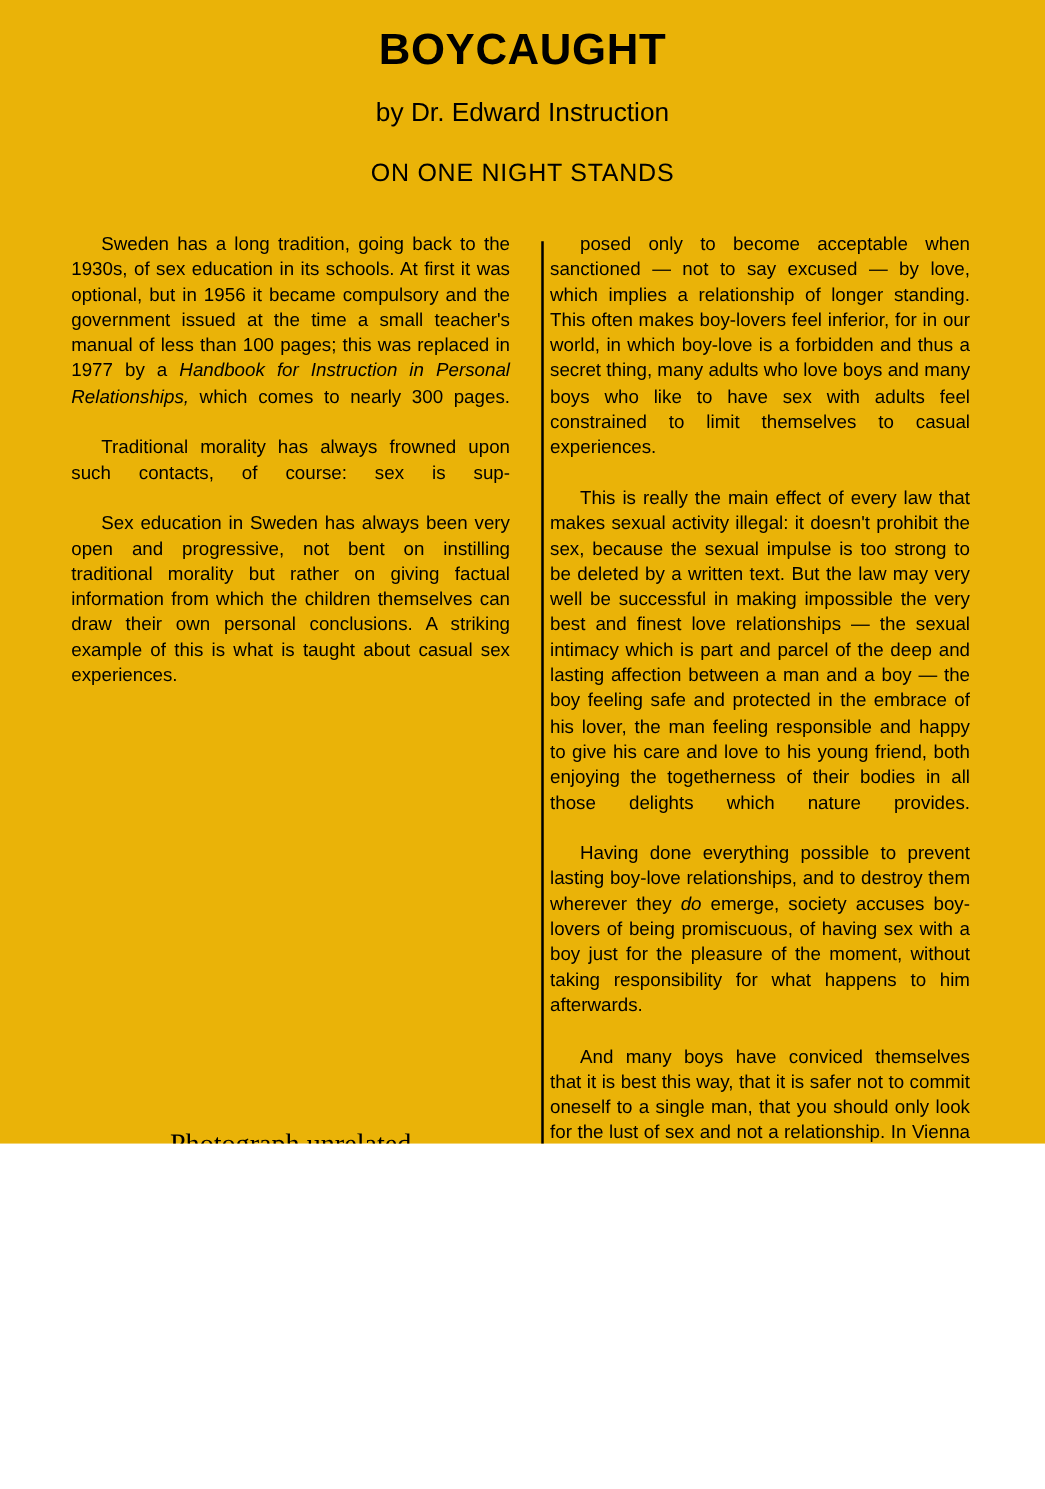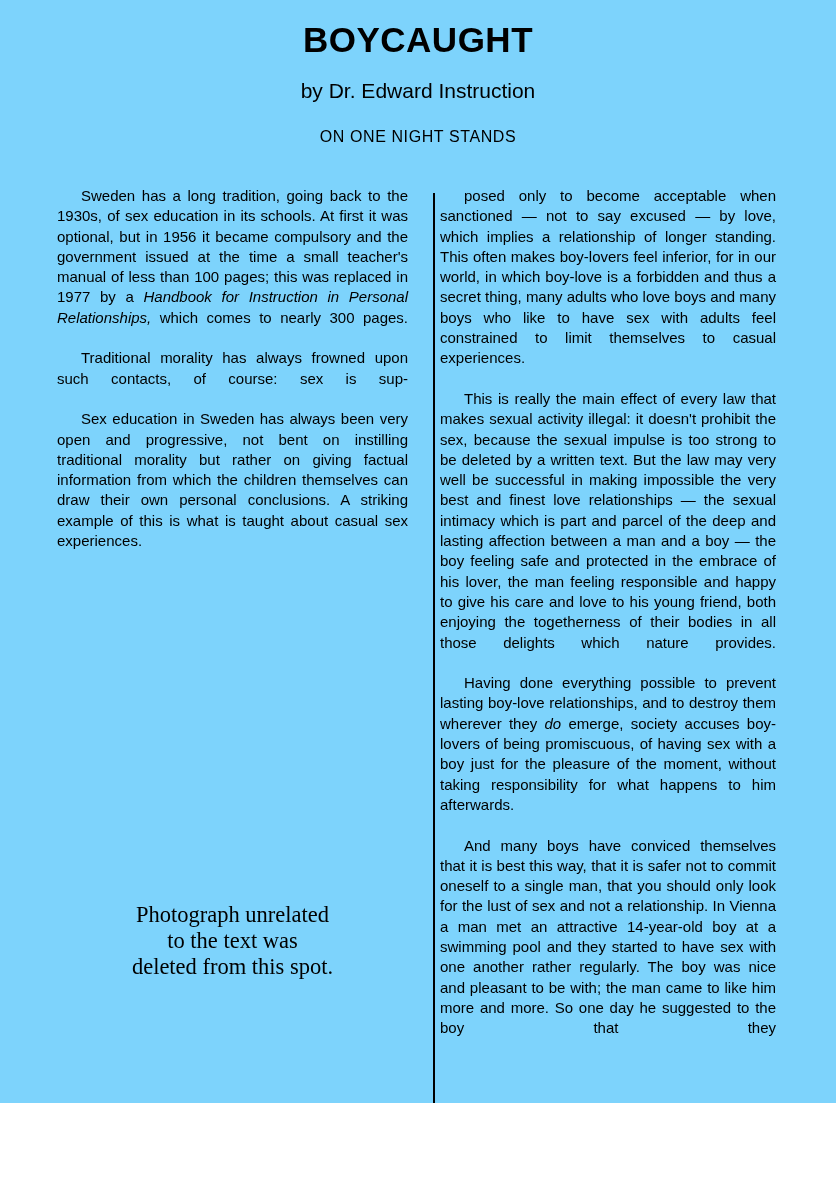--- a/index.html
+++ b/index.html
@@ -4,22 +4,22 @@
 <style>
   html, body {
     margin: 0;
     padding: 0;
     background: #ffffff;
   }
 
   .page {
     position: relative;
     width: 836px;
-    height: 1103px;
-    background: #7dd3fc;
+    height: 915px;
+    background: #eab308;
     overflow: hidden;
     font-family: "Liberation Sans", sans-serif;
     color: #000000;
   }
 
   
   .masthead {
     position: absolute;
     left: 0;
     top: 0;
@@ -40,21 +40,21 @@
     margin: 0;
     padding-top: 20px;
     font-size: 21px;
     font-weight: normal;
     line-height: 1.1;
   }
 
   .section-heading {
     margin: 0;
     padding-top: 26px;
-    font-size: 16px;
+    font-size: 20px;
     font-weight: normal;
     letter-spacing: 0.6px;
     line-height: 1.1;
   }
 
   
   .columns {
     position: absolute;
     left: 0;
     top: 186px;

